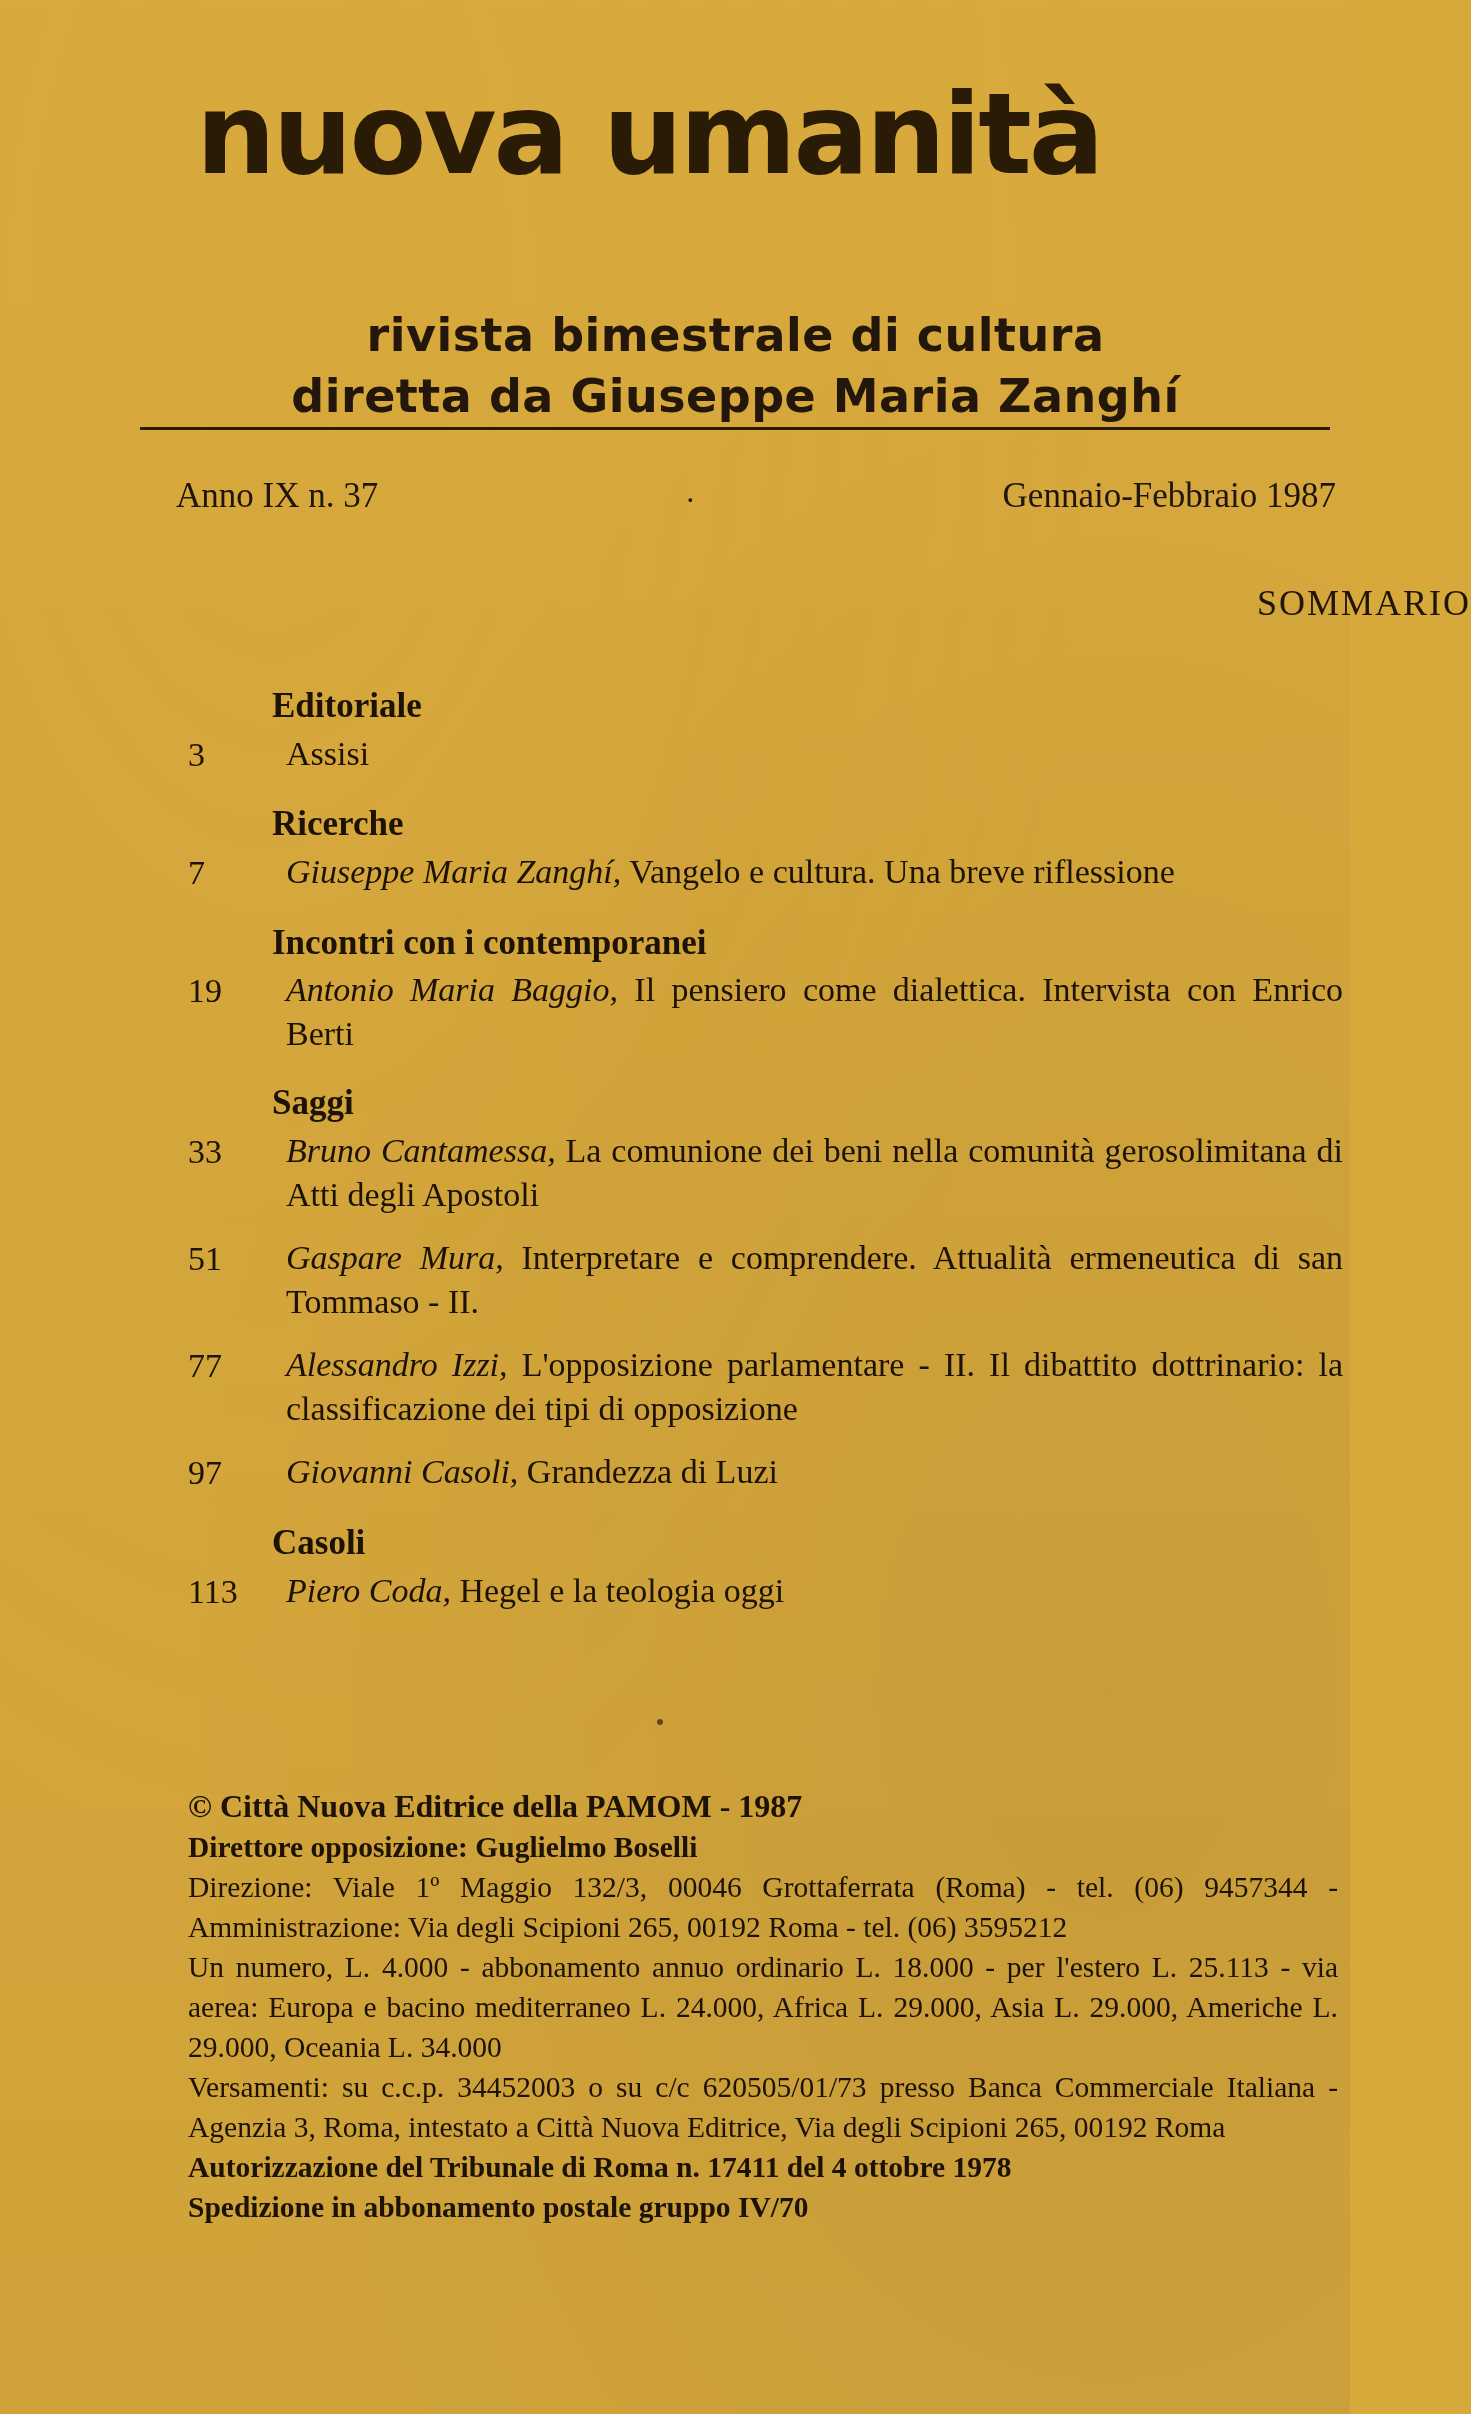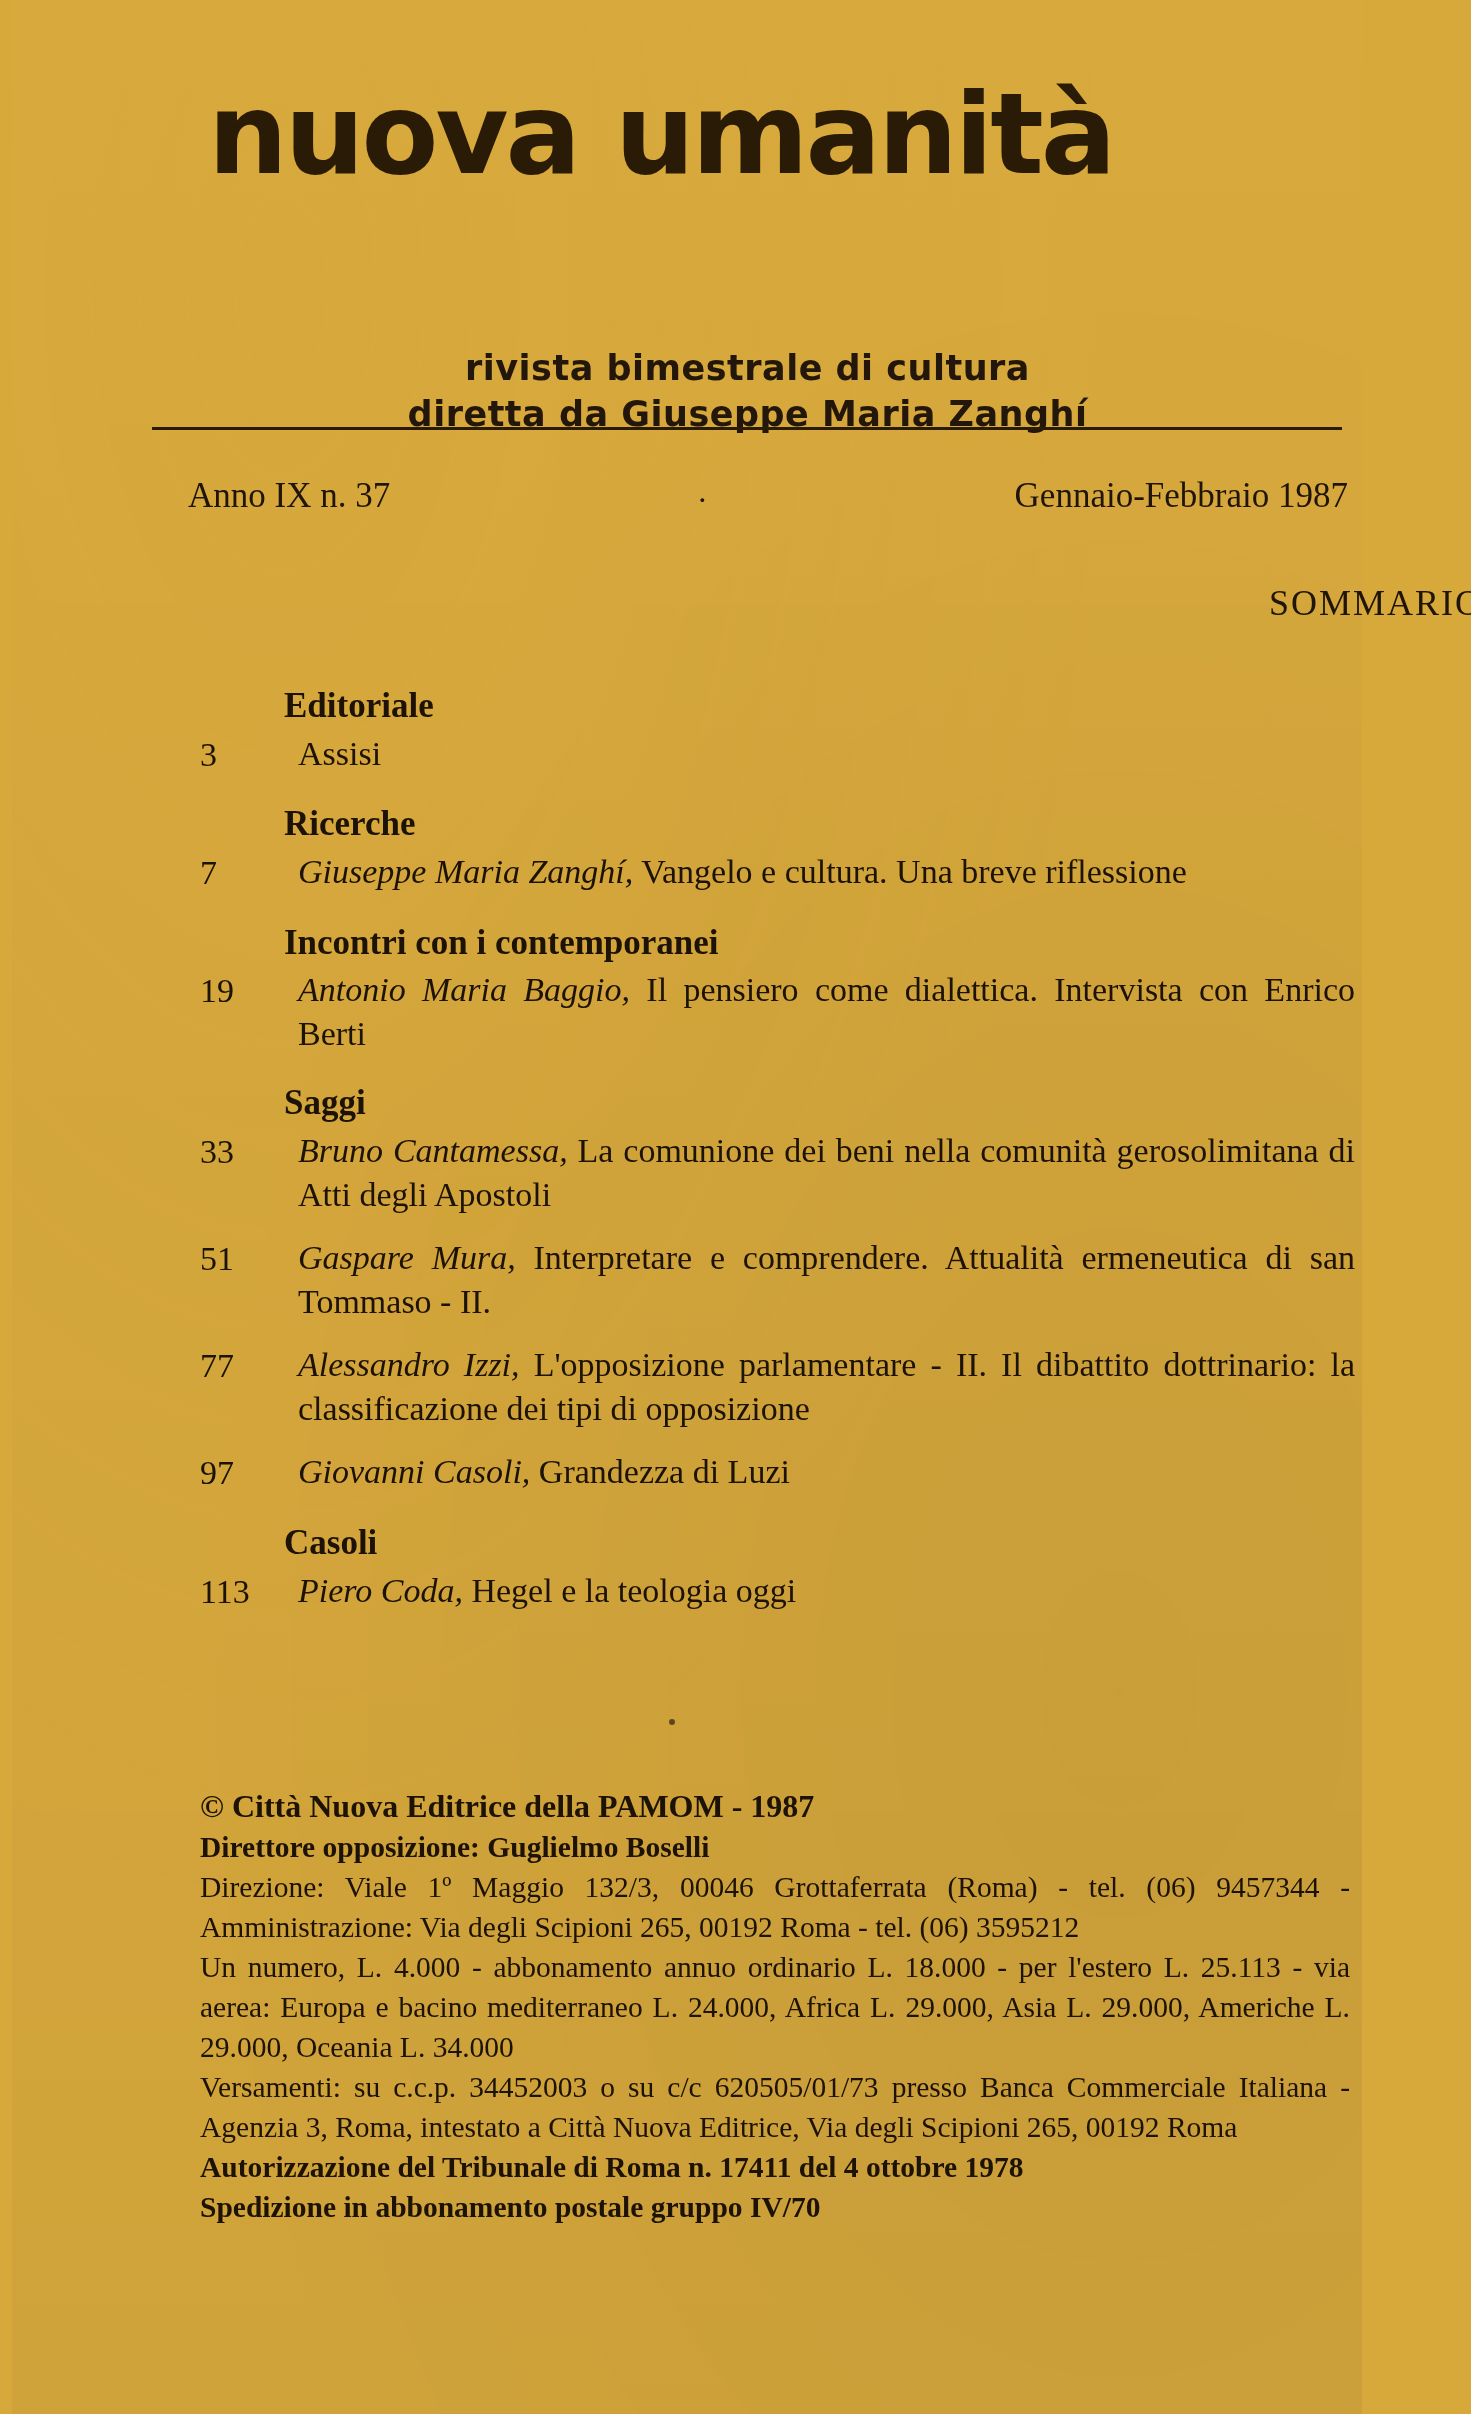--- a/index.html
+++ b/index.html
@@ -10,21 +10,21 @@
     width: 1471px;
     height: 2414px;
     background: #d7a83a;
     font-family: "Liberation Serif", serif;
     color: #1c1205;
     overflow: hidden;
     position: relative;
   }
   .page {
     position: absolute;
-    left: 12px; top: 0;
+    left: 0; top: 0;
     width: 1350px;
     height: 2414px;
     background: #d8a93c;
   }
   
   .texture {
     position: absolute;
     inset: 0;
     pointer-events: none;
     background:
@@ -52,25 +52,24 @@
   .masthead .m2 { letter-spacing: -3px; }
 
   .subtitle {
     position: absolute;
     left: 0;
     top: 305px;
     width: 1471px;
     text-align: center;
     font-family: "DejaVu Sans", sans-serif;
     font-weight: bold;
-    font-size: 35px;
+    font-size: 46px;
     line-height: 1.32;
     color: #23160a;
     letter-spacing: 0.5px;
-    margin-top: 40px;
   }
   .rule {
     position: absolute;
     left: 140px;
     top: 427px;
     width: 1190px;
     height: 3px;
     background: #2a1b06;
   }
 

